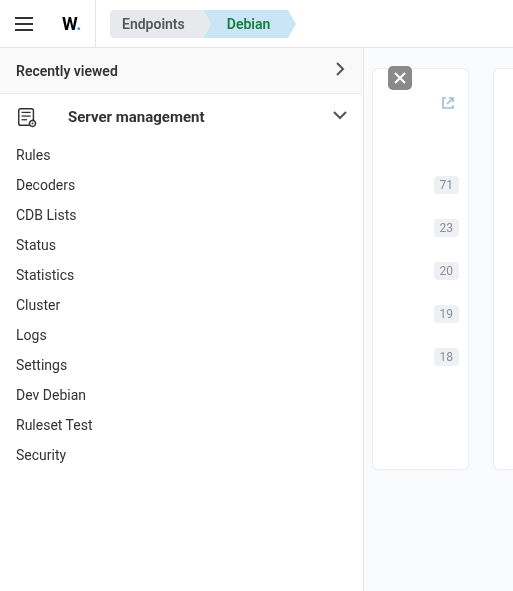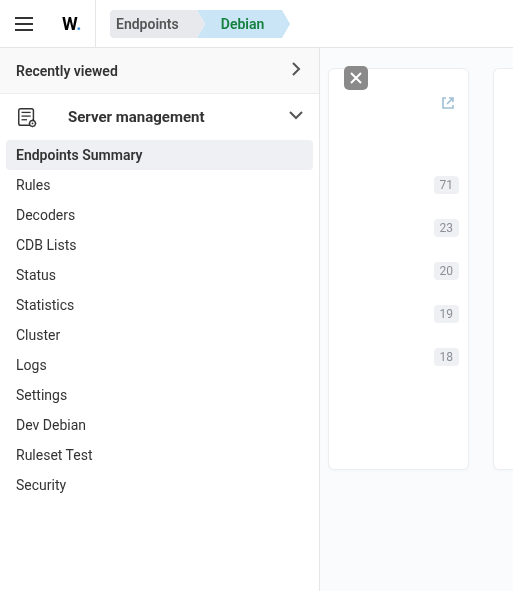--- a/index.html
+++ b/index.html
@@ -4,31 +4,31 @@
 <style>
   * { box-sizing: border-box; margin: 0; padding: 0; }
   html, body { width: 513px; height: 591px; font-family: -apple-system, BlinkMacSystemFont, "Segoe UI", Roboto, Arial, sans-serif; font-size: 14px; color: #333; background: #fff; overflow: hidden; }
   .topbar { height: 48px; display: flex; align-items: center; border-bottom: 1px solid #e6e6e6; }
   .hamburger { width: 48px; height: 48px; display: flex; align-items: center; justify-content: center; cursor: pointer; }
   .logo-cell { width: 48px; height: 48px; display: flex; align-items: center; justify-content: center; border-right: 1px solid #e6e6e6; }
   .logo { font-weight: 700; font-size: 18px; color: #000; letter-spacing: -0.5px; }
   .logo .dot { color: #2a8ce0; }
   .crumbs { display: flex; align-items: center; gap: 0; margin-left: 14px; }
   .crumb { position: relative; height: 28px; display: flex; align-items: center; padding: 0 18px 0 24px; font-weight: 600; color: #555; background: #e7e9ed; }
-  .crumb:first-child { border-radius: 4px 0 0 4px; padding-left: 6px; }
+  .crumb:first-child { border-radius: 4px 0 0 4px; padding-left: 12px; }
   .crumb::after { content: ""; position: absolute; right: -8px; top: 0; width: 0; height: 0; border-top: 14px solid transparent; border-bottom: 14px solid transparent; border-left: 8px solid #e7e9ed; z-index: 2; }
   .crumb.active { background: #c9e5f6; color: #15803d; }
   .crumb.active::after { border-left-color: #c9e5f6; }
   .crumb.active::before { content: ""; position: absolute; left: 0; top: 0; width: 0; height: 0; border-top: 14px solid transparent; border-bottom: 14px solid transparent; border-left: 8px solid #fff; }
   .crumb:first-child.active::before { display:none; }
   .crumb:not(.active)::before { content: ""; position: absolute; left: 0; top: 0; width: 0; height: 0; border-top: 14px solid transparent; border-bottom: 14px solid transparent; border-left: 8px solid #fff; }
   .crumb:first-child::before { display:none; }
 
   .body { display: flex; height: calc(100% - 48px); }
-  .sidebar { width: 320px; border-right: 1px solid #e6e6e6; background: #fff; overflow-y: auto; box-shadow: 4px 0 8px -4px rgba(0,0,0,0.05); }
+  .sidebar { width: 364px; border-right: 1px solid #e6e6e6; background: #fff; overflow-y: auto; box-shadow: 4px 0 8px -4px rgba(0,0,0,0.05); }
   .recent { display: flex; align-items: center; justify-content: space-between; padding: 14px 16px; border-bottom: 1px solid #eee; background: #f9f9fa; font-weight: 600; cursor: pointer; }
   .recent .chev { color: #555; }
   .section { padding: 12px 16px; display: flex; align-items: center; gap: 30px; font-weight: 700; font-size: 15px; cursor: pointer; }
   .section .expand { margin-left: auto; color: #555; }
   .section svg.sec-icon { width: 22px; height: 22px; flex: 0 0 auto; }
   .menu { list-style: none; padding: 0 0 12px 0; }
   .menu li { padding: 7px 16px; cursor: pointer; color: #333; }
   .menu li.active { background: #eef0f3; font-weight: 600; border-radius: 4px; margin: 0 6px; padding-left: 10px; }
 
   .content { position: relative; flex: 1; background: #fafbfc; }
@@ -88,21 +88,20 @@
       </svg>
       <span>Server management</span>
       <span class="expand">
         <svg class="chev-icon" viewBox="0 0 14 10">
             <path d="M1 2l6 6 6-6" fill="none" stroke="#555" stroke-width="2"></path>
           </svg>
       </span>
     </div>
 
     <ul class="menu">
-      <li class="active"><span>Endpoints Summary</span></li>
       <li><span>Rules</span></li>
       <li><span>Decoders</span></li>
       <li><span>CDB Lists</span></li>
       <li><span>Status</span></li>
       <li><span>Statistics</span></li>
       <li><span>Cluster</span></li>
       <li><span>Logs</span></li>
       <li><span>Settings</span></li>
       <li><span>Dev Debian</span></li>
       <li><span>Ruleset Test</span></li>

